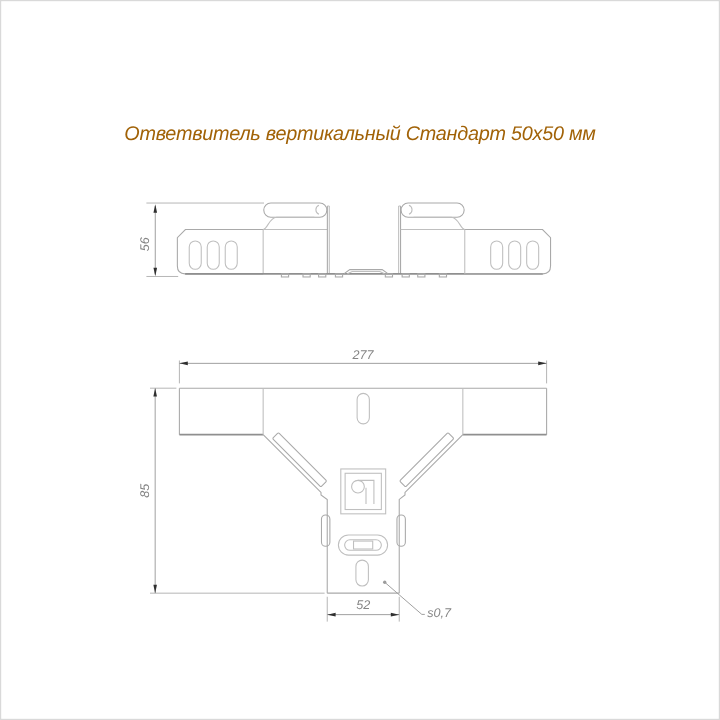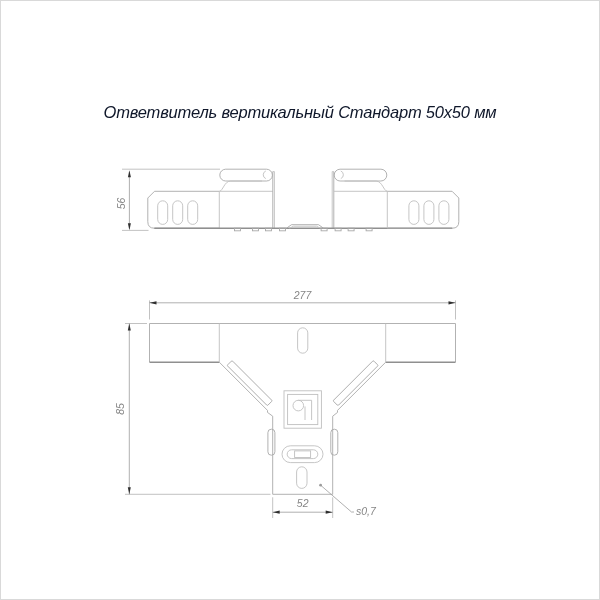--- a/index.html
+++ b/index.html
@@ -1,19 +1,19 @@
 <!DOCTYPE html>
 <html><head>
 <meta charset="utf-8">
 <style>
   html,body{margin:0;padding:0;background:#fff;}
   .page{position:relative;width:598px;height:598px;border:1px solid #d9d9d9;background:#ffffff;
         font-family:"Liberation Sans",sans-serif;overflow:hidden;}
   .title{position:absolute;top:102px;left:0;width:100%;text-align:center;
-         font-style:italic;font-size:16.5px;letter-spacing:-0.2px;color:#0f172a;}
+         font-style:italic;font-size:16.5px;letter-spacing:-0.2px;color:#a16207;}
   svg{position:absolute;top:0;left:0;}
   svg text{font-family:"Liberation Sans",sans-serif;font-style:italic;fill:#858585;font-size:10.5px;}
   .ol {fill:none;stroke:#a9a9a9;stroke-width:0.9;}
   .olh{fill:none;stroke:#8f8f8f;stroke-width:1.4;}
   .oll{fill:none;stroke:#bfbfbf;stroke-width:0.9;}
   .dim{fill:none;stroke:#9c9c9c;stroke-width:0.8;}
   .ext{fill:none;stroke:#b3b3b3;stroke-width:0.8;}
   .arr{fill:#2f2f2f;stroke:none;}
   .dot{fill:#9c9c9c;stroke:none;}
 </style>

